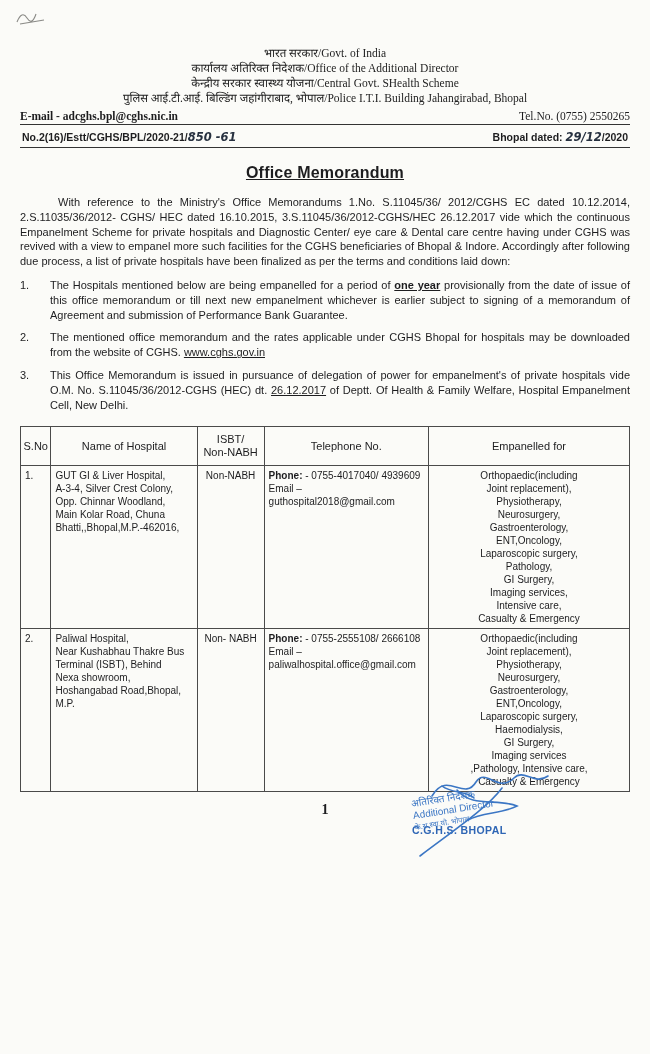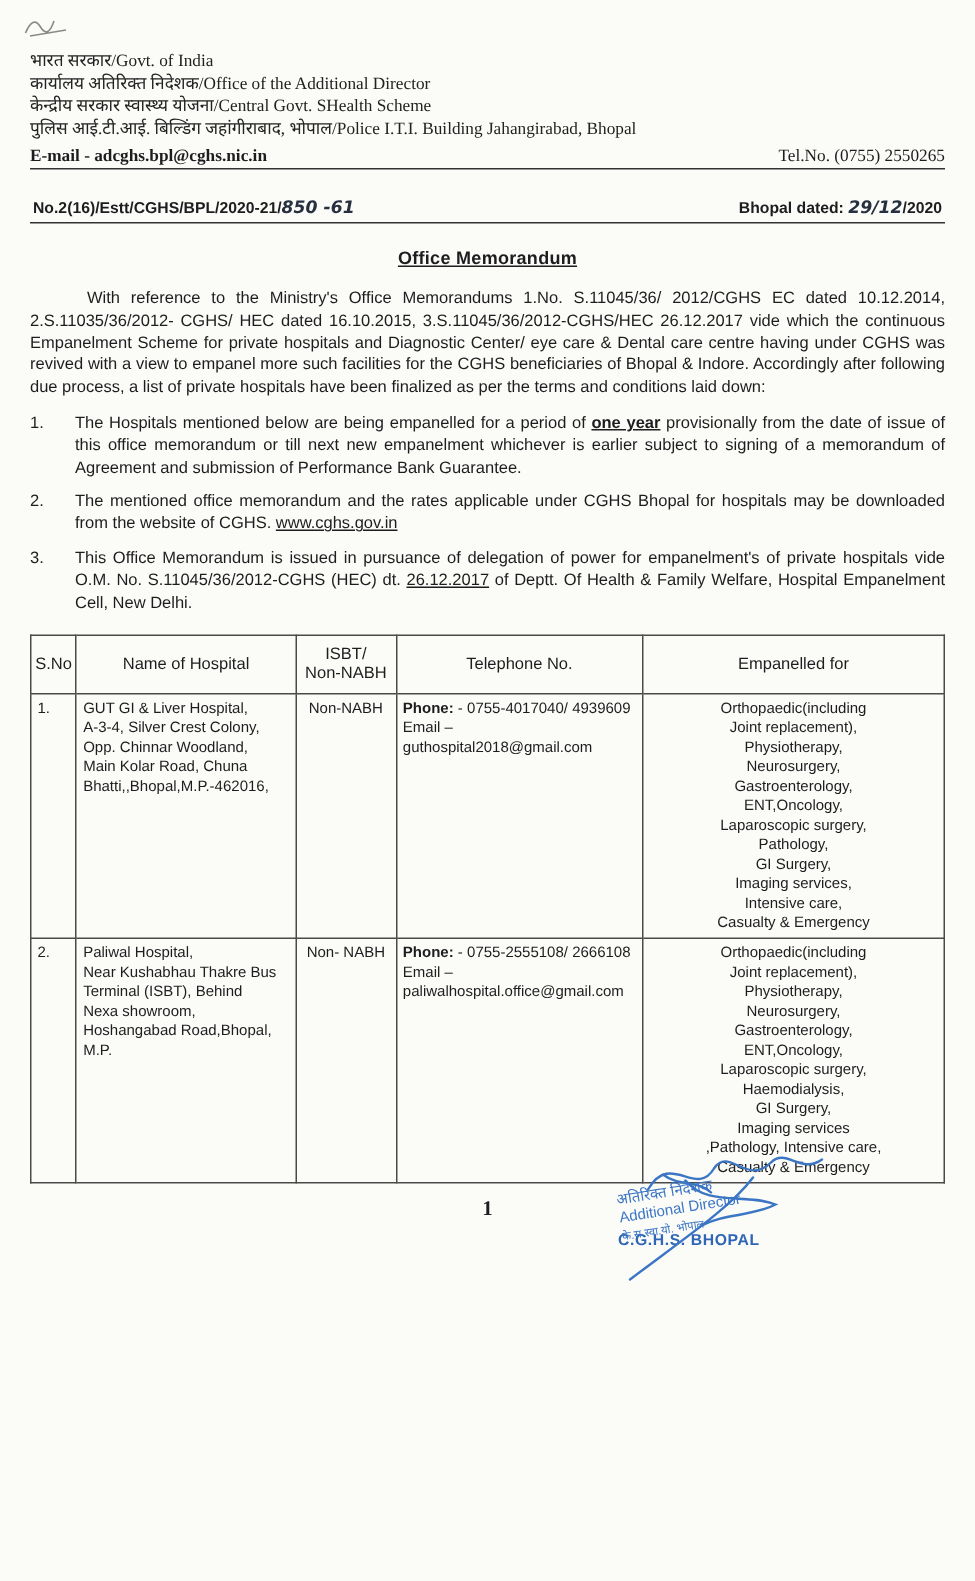--- a/index.html
+++ b/index.html
@@ -9,26 +9,26 @@
     margin:0 auto;
     background:#fbfbf8;
     box-shadow:0 0 6px rgba(0,0,0,.35);
     font-family:"Liberation Sans","DejaVu Sans",sans-serif;
     color:#1d1d1f;
     overflow:hidden;
     box-sizing:border-box;
     padding:8px 20px 0 20px;
   }
   .corner-scribble{position:absolute;top:6px;left:14px;}
-  .doc-header{margin-top:26px;font-family:"Liberation Serif","DejaVu Serif",serif;font-size:11.5px;line-height:15px;color:#222;}
+  .doc-header{margin-top:38px;text-align:center;font-family:"Liberation Serif","DejaVu Serif",serif;font-size:11.5px;line-height:15px;color:#222;}
   .contact-row{display:flex;justify-content:space-between;align-items:flex-end;font-family:"Liberation Serif","DejaVu Serif",serif;font-size:11.5px;margin-top:4px;text-align:right;}
   .contact-row .email{font-weight:bold;}
-  .ref-row{display:flex;justify-content:space-between;border-top:1.5px solid #333;border-bottom:1.5px solid #333;padding:18px 2px 3px 2px;margin-top:2px;font-size:10.5px;font-weight:bold;}
+  .ref-row{display:flex;justify-content:space-between;border-top:1.5px solid #333;border-bottom:1.5px solid #333;padding:5px 2px 3px 2px;margin-top:2px;font-size:10.5px;font-weight:bold;}
   .hand{font-family:"DejaVu Sans",sans-serif;font-style:italic;font-weight:bold;color:#26303f;font-size:11.5px;}
-  .memo-title{text-align:center;margin-top:16px;font-size:12px;font-weight:bold;text-decoration:underline;letter-spacing:.2px;}
+  .memo-title{text-align:center;margin-top:16px;font-size:16px;font-weight:bold;text-decoration:underline;letter-spacing:.2px;}
   .subject{display:flex;margin-top:18px;font-size:11px;line-height:15px;}
   .subject .lbl{flex:0 0 34px;}
   .subject .txt{flex:1;text-align:justify;}
   .para{margin:13px 0 0 0;font-size:11px;line-height:14.8px;text-align:justify;text-indent:38px;}
   .olist{margin-top:9px;}
   .oitem{display:flex;margin-top:8px;font-size:11px;line-height:14.8px;}
   .oitem .num{flex:0 0 30px;}
   .oitem .body{flex:1;text-align:justify;}
   .u{text-decoration:underline;}
   .b{font-weight:bold;}

